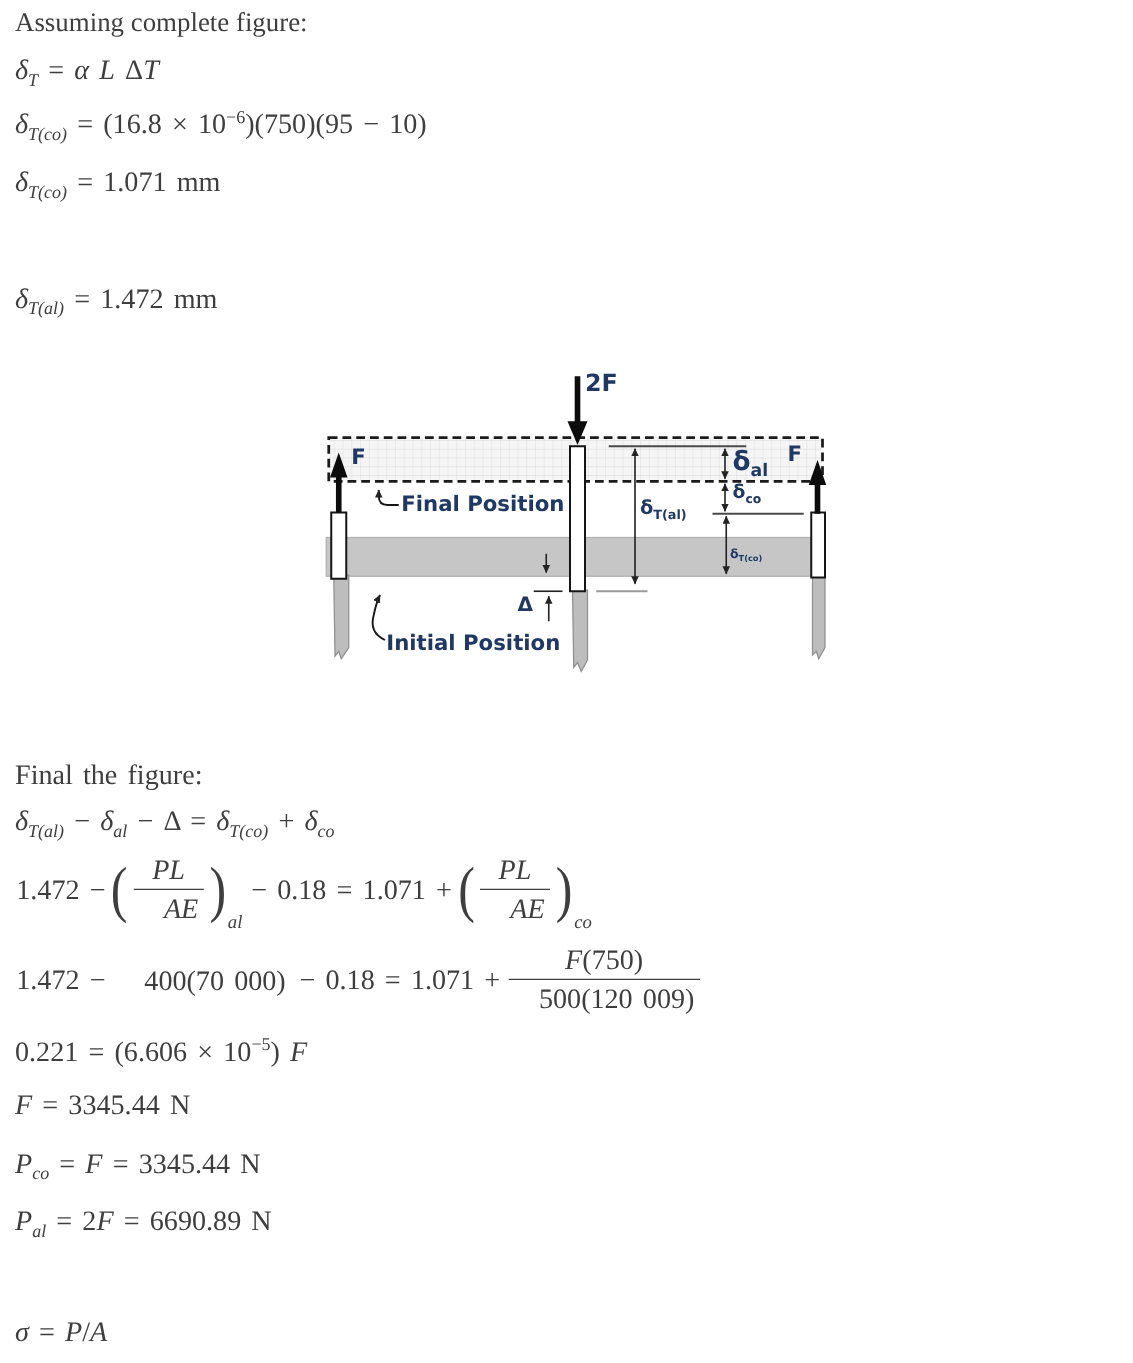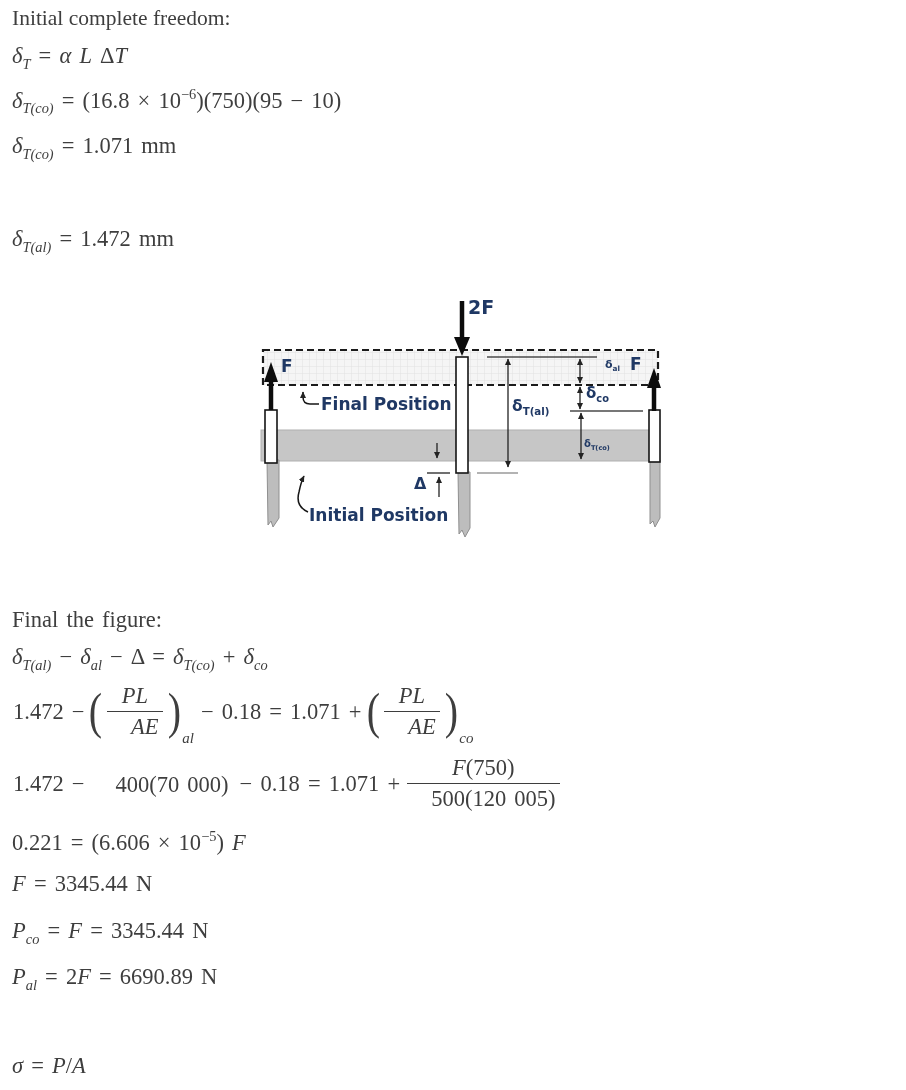--- a/index.html
+++ b/index.html
@@ -43,21 +43,21 @@
   .dim { stroke:#232323; stroke-width:1.3; }
   .force-shaft { stroke:#0c0c0c; stroke-width:4.5; }
   .force-head { fill:#0c0c0c; }
   .leader { fill:none; stroke:#161616; stroke-width:1.5; }
 </style>
 </head>
 <body>
 
 <div id="page" style="--page-bg: #ffffff; --ink: #3e3e3e; --navy: #1f3864; --bar-gray: #c6c6c6; --post-gray: #bdbdbd; --grid-bg: #f5f5f5; --grid-line: #e1e1e1;">
 
-  <div class="line heading" style="top:5px">Initial complete freedom:</div>
+  <div class="line heading" style="top:5px">Assuming complete figure:</div>
   <div class="line math" style="top:42px"><i>δ</i><sub>T</sub> = <i>α</i> <i>L</i> Δ<i>T</i></div>
   <div class="line math" style="top:85px"><i>δ</i><sub>T(co)</sub> = (16.8 × 10<sup>−6</sup>)(750)(95 − 10)</div>
   <div class="line math" style="top:132px"><i>δ</i><sub>T(co)</sub> = 1.071 mm</div>
   <div class="line math" style="top:225px"><i>δ</i><sub>T(al)</sub> = 1.472 mm</div>
 
   <div id="figure">
     <svg width="410" height="248" viewBox="0 0 410 248">
       <defs>
         <pattern id="grid" width="7" height="7" patternUnits="userSpaceOnUse">
           <path d="M 7 0 L 0 0 0 7" fill="none" class="gridline"></path>
@@ -114,21 +114,21 @@
         <polygon points="394,92 408,92 401,72" class="force-head"></polygon>
       </g>
     </svg>
 
     <div class="figlabel" style="left:215px; top:2px;  font-size:19px">2F</div>
     <div class="figlabel" style="left:28px;  top:62px; font-size:17px">F</div>
     <div class="figlabel" style="left:377px; top:60px; font-size:17px">F</div>
     <div class="figlabel" style="left:68px;  top:100px;font-size:17px">Final Position</div>
     <div class="figlabel" style="left:56px;  top:211px;font-size:17px">Initial Position</div>
     <div class="figlabel" style="left:161px; top:180px;font-size:16px">Δ</div>
-    <div class="figlabel" style="left:352px; top:63px; font-size:11px">δ<sub>al</sub></div>
+    <div class="figlabel" style="left:333px; top:63px; font-size:21px">δ<sub>al</sub></div>
     <div class="figlabel" style="left:333px; top:90px; font-size:15px">δ<sub>co</sub></div>
     <div class="figlabel" style="left:259px; top:103px;font-size:15.5px">δ<sub>T(al)</sub></div>
     <div class="figlabel" style="left:331px; top:143px;font-size:10px">δ<sub>T(co)</sub></div>
   </div>
 
   <div class="line math" style="top:606px">Final the figure:</div>
   <div class="line math" style="top:643px"><i>δ</i><sub>T(al)</sub> − <i>δ</i><sub>al</sub> − Δ = <i>δ</i><sub>T(co)</sub> + <i>δ</i><sub>co</sub></div>
 
   <div class="eqrow" style="top:683px">
     <span>1.472 −</span>
@@ -150,21 +150,21 @@
   </div>
 
   <div class="eqrow" style="top:755px">
     <span>1.472 −</span>
     <span class="frac">
       <span class="fden">400(70 000)</span>
     </span>
     <span>− 0.18 = 1.071 +</span>
     <span class="frac">
       <span class="fnum"><i>F</i>(750)</span>
-      <span class="fden">500(120 005)</span>
+      <span class="fden">500(120 009)</span>
     </span>
   </div>
 
   <div class="line math" style="top:827px">0.221 = (6.606 × 10<sup>−5</sup>) <i>F</i></div>
   <div class="line math" style="top:870px"><i>F</i> = 3345.44 N</div>
   <div class="line math" style="top:917px"><i>P</i><sub>co</sub> = <i>F</i> = 3345.44 N</div>
   <div class="line math" style="top:963px"><i>P</i><sub>al</sub> = 2<i>F</i> = 6690.89 N</div>
   <div class="line math" style="top:1052px"><i>σ</i> = <i>P</i>/<i>A</i></div>
 
 </div>

